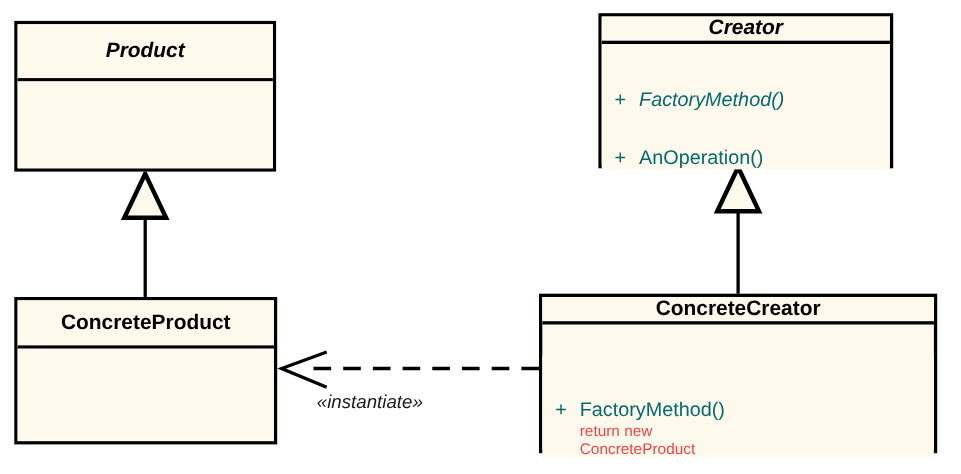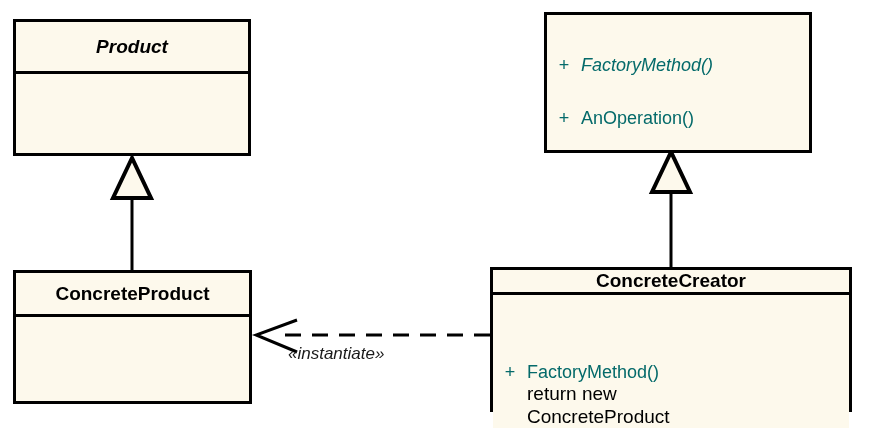--- a/index.html
+++ b/index.html
@@ -77,22 +77,22 @@
   }
   .member-signature {
     font-size: 18px;
     color: #046a6a;
     margin-top: 32px;
   }
   .member-abstract {
     font-style: italic;
   }
   .member-note {
-    font-size: 19px;
-    color: #000000;
+    font-size: 14px;
+    color: #ef4444;
   }
 
   
   #relations-layer {
     position: absolute;
     left: 0; top: 0;
     width: 874px;
     height: 431px;
     z-index: 1;
     pointer-events: none;
@@ -131,20 +131,23 @@
   </svg>
 
   <div class="uml-class" id="class-product" style="left:13px; top:19px; width:238px; height:137px;">
     <div class="uml-name-compartment" style="height:52px;">
       <span class="uml-class-name abstract-name">Product</span>
     </div>
     <div class="uml-members-compartment"></div>
   </div>
 
   <div class="uml-class" id="class-creator" style="left:544px; top:12px; width:268px; height:141px;">
+    <div class="uml-name-compartment" style="height:54px;">
+      <span class="uml-class-name abstract-name">Creator</span>
+    </div>
     <div class="uml-members-compartment" style="padding-top:8px;">
       <div class="uml-member-row">
         <span class="visibility-marker">+</span>
         <span class="member-signature member-abstract">FactoryMethod()</span>
       </div>
       <div class="uml-member-row">
         <span class="visibility-marker">+</span>
         <span class="member-signature">AnOperation()</span>
       </div>
     </div>
@@ -170,15 +173,15 @@
         <span class="visibility-marker"></span>
         <span class="member-note">return new</span>
       </div>
       <div class="uml-member-row">
         <span class="visibility-marker"></span>
         <span class="member-note">ConcreteProduct</span>
       </div>
     </div>
   </div>
 
-  <span class="dependency-stereotype-label" style="left:288px; top:344px;">«instantiate»</span>
+  <span class="dependency-stereotype-label" style="left:288px; top:356px;">«instantiate»</span>
 
 </div>
 
 </body></html>

